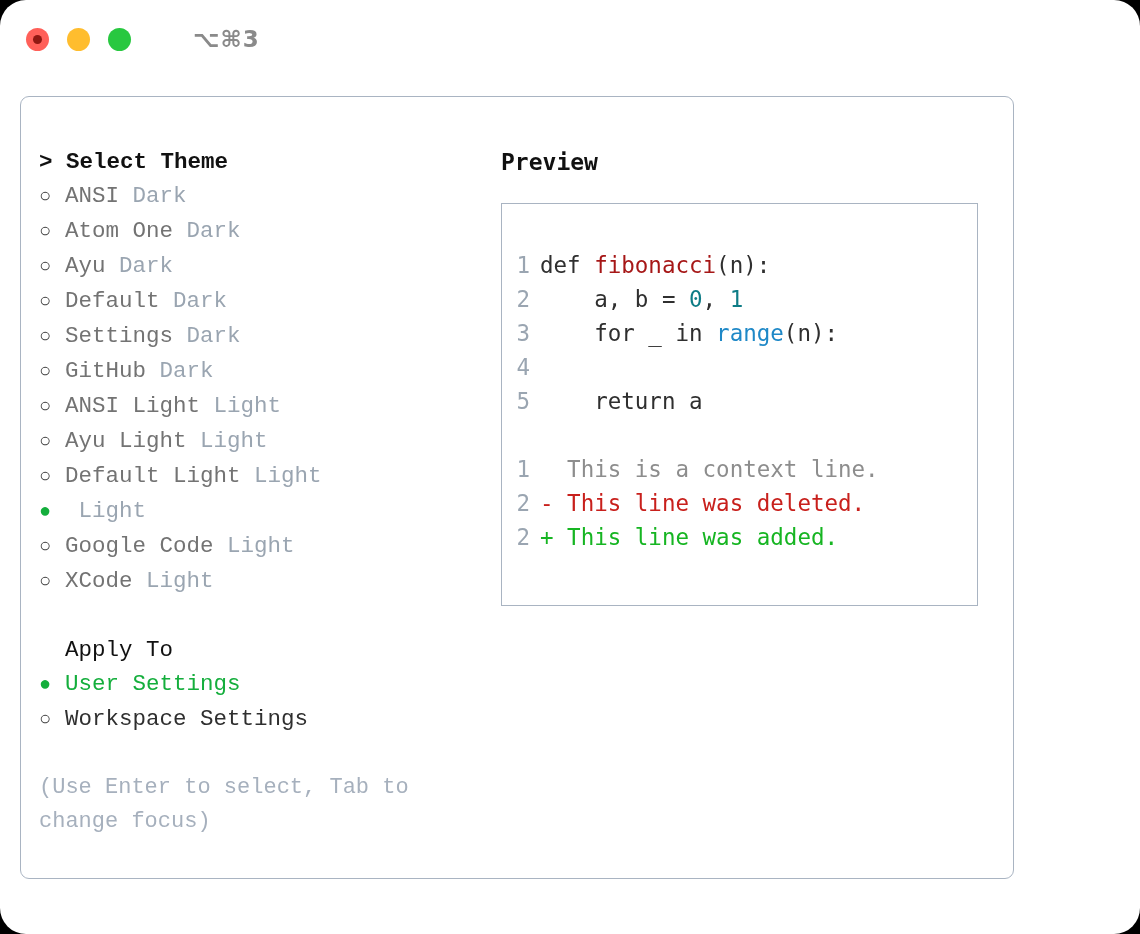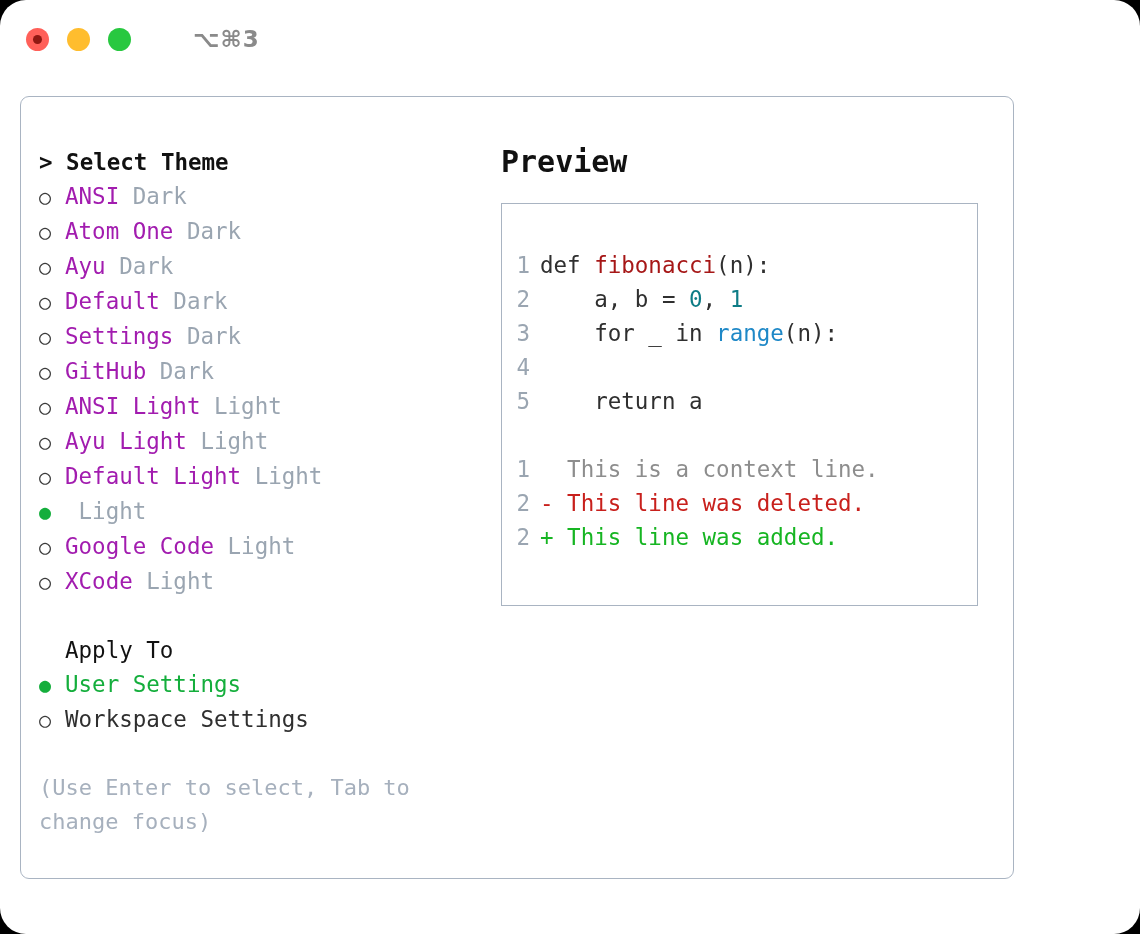--- a/index.html
+++ b/index.html
@@ -69,21 +69,21 @@
     border: 1.6px solid #a9b4c2;
     border-radius: 9px;
     box-sizing: border-box;
     background: #ffffff;
   }
 
   .columns {
     display: flex;
     padding: 48px 0 0 18px;
   }
-  .col-left  { width: 462px; flex: none; }
+  .col-left  { width: 462px; flex: none; font-family: Liberation Mono, monospace; }
   .col-right { flex: 1; }
 
   
   .section-header {
     font-size: 22.5px;
     font-weight: bold;
     color: #111111;
     line-height: 34px;
     white-space: pre;
   }
@@ -96,21 +96,21 @@
     font-size: 22.5px;
     white-space: pre;
   }
   .bullet {
     width: 26px;
     flex: none;
     color: #3b3b3b;
     font-size: 20px;
   }
   .theme-row.selected .bullet { color: #14ae3c; }
-  .theme-name { color: #a21caf; }
+  .theme-name { color: #737373; }
   .theme-row.selected .theme-name { color: #14ae3c; }
   .theme-mode { color: #9aa5b1; }
 
   .apply-block { margin-top: 34px; }
   .apply-title {
     font-size: 22.5px;
     color: #111111;
     line-height: 34px;
     padding-left: 26px;
     white-space: pre;
@@ -130,21 +130,21 @@
   .hint {
     margin-top: 34px;
     font-size: 22px;
     line-height: 34px;
     color: #a6b0bd;
     width: 410px;
   }
 
   
   .preview-title {
-    font-size: 30px;
+    font-size: 23px;
     font-weight: bold;
     color: #111111;
     line-height: 34px;
     white-space: pre;
   }
   .code-box {
     margin-top: 24px;
     width: 477px;
     height: 403px;
     border: 1.6px solid #a9b4c2;

